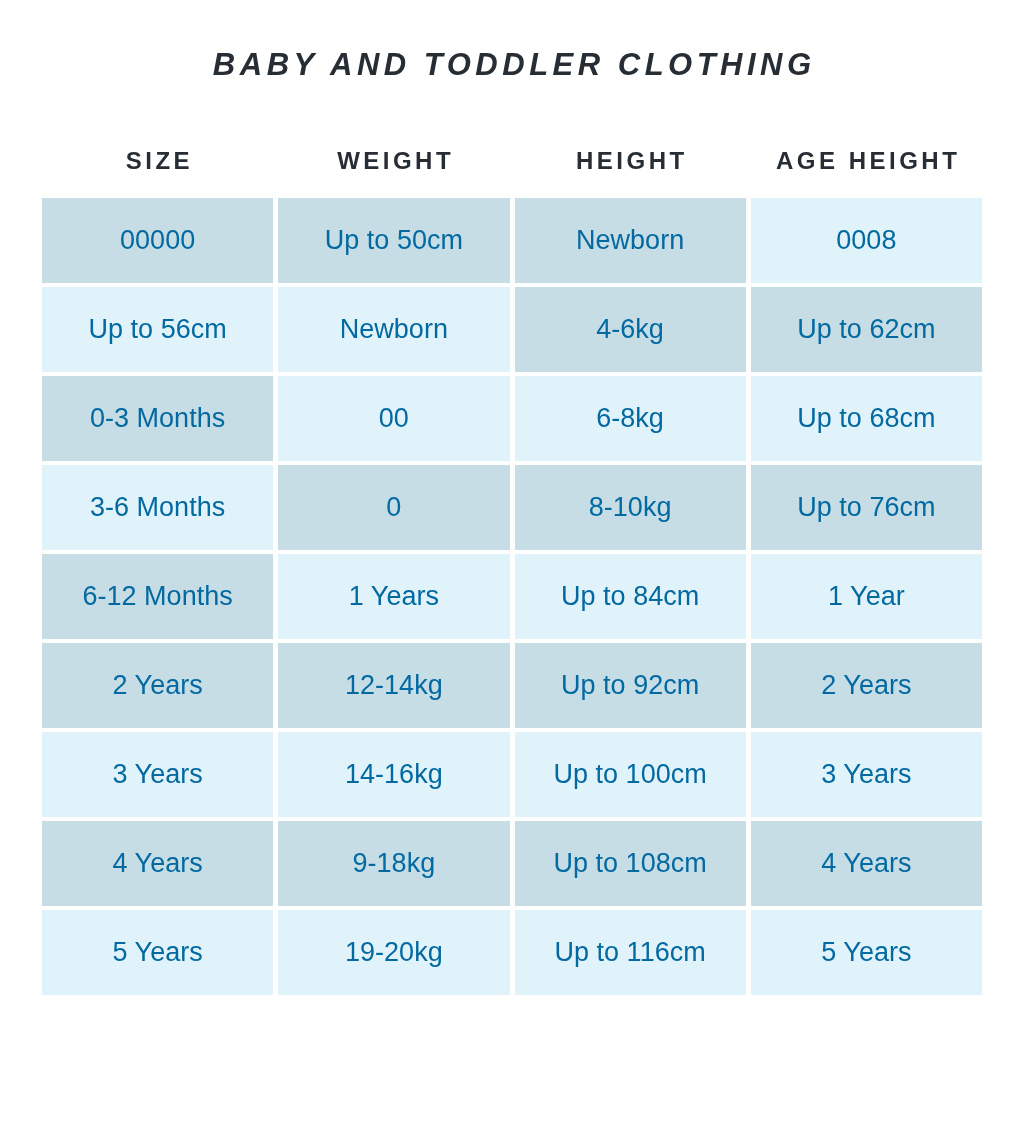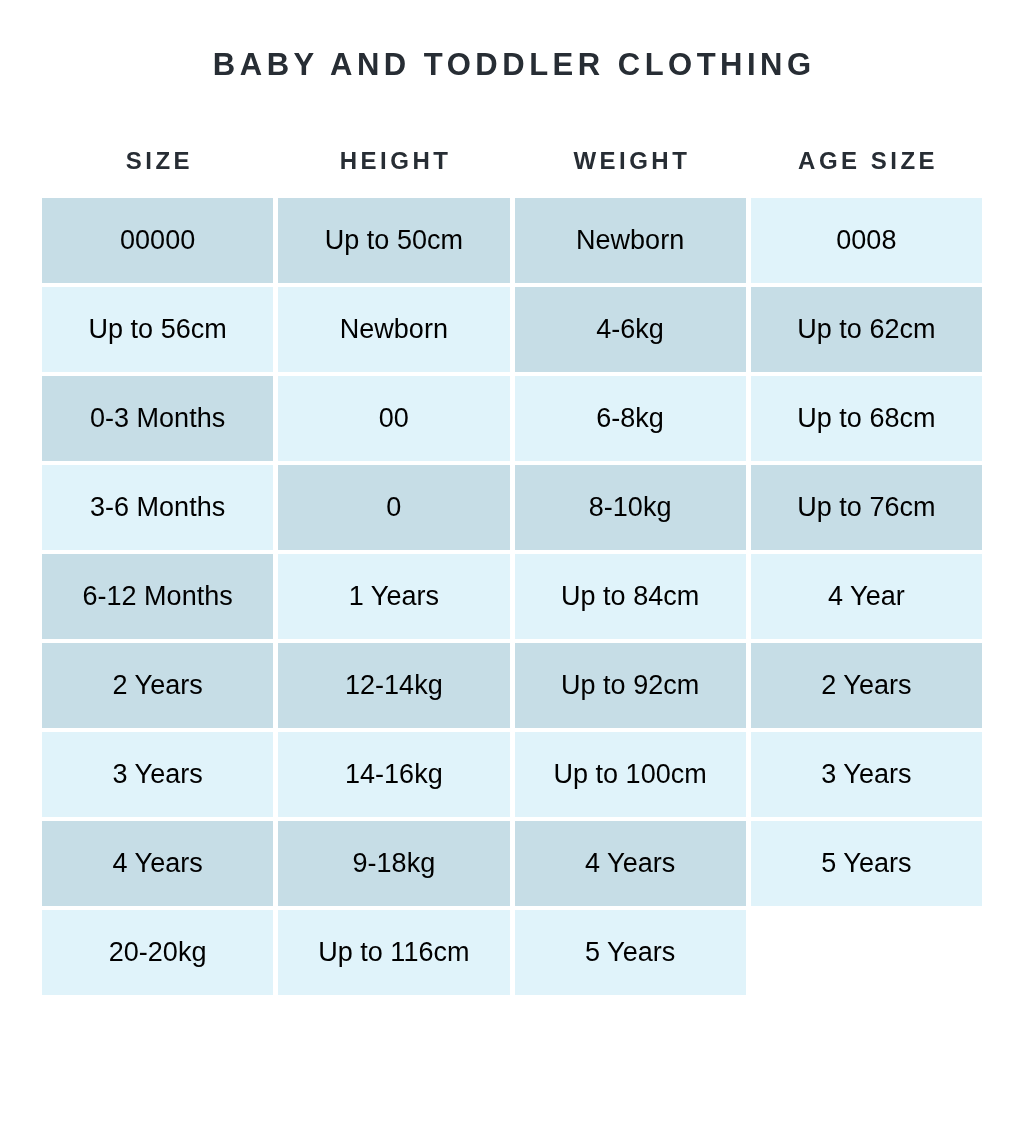--- a/index.html
+++ b/index.html
@@ -22,20 +22,21 @@
     margin: 0;
     padding-top: 46px;
     height: 38px;
     line-height: 38px;
     text-align: center;
     font-size: 31px;
     font-weight: 700;
     letter-spacing: 4.5px;
     color: #272d34;
     text-indent: 4.5px; 
+    font-style: italic;
   }
   .header-row {
     margin: 62px 42px 14px 42px;
     display: grid;
     grid-template-columns: repeat(4, 1fr);
     column-gap: 5px;
   }
   .header-cell {
     height: 30px;
     line-height: 30px;
@@ -53,38 +54,38 @@
     grid-template-columns: repeat(4, 1fr);
     column-gap: 5px;
     row-gap: 4px;
   }
   .cell {
     height: 85px;
     display: flex;
     align-items: center;
     justify-content: center;
     font-size: 27px;
-    color: #000000;
+    color: #0369a1;
     white-space: nowrap;
   }
   .row-dark  { background: #c6dde6; }
   .row-light { background: #e0f3fa; }
 </style>
 </head>
 <body>
 
 <div class="page">
 
   <h1 class="chart-title">BABY AND TODDLER CLOTHING</h1>
 
   <div class="header-row">
     <div class="header-cell">SIZE</div>
+    <div class="header-cell">WEIGHT</div>
     <div class="header-cell">HEIGHT</div>
-    <div class="header-cell">WEIGHT</div>
-    <div class="header-cell">AGE SIZE</div>
+    <div class="header-cell">AGE HEIGHT</div>
   </div>
 
   <div class="size-table" id="size-table">
       <div class="cell row-dark">00000</div>
       <div class="cell row-dark">Up to 50cm</div>
       <div class="cell row-dark">Newborn</div>
       <div class="cell row-light">0008</div>
       <div class="cell row-light">Up to 56cm</div>
       <div class="cell row-light">Newborn</div>
       <div class="cell row-dark">4-6kg</div>
@@ -93,31 +94,32 @@
       <div class="cell row-light">00</div>
       <div class="cell row-light">6-8kg</div>
       <div class="cell row-light">Up to 68cm</div>
       <div class="cell row-light">3-6 Months</div>
       <div class="cell row-dark">0</div>
       <div class="cell row-dark">8-10kg</div>
       <div class="cell row-dark">Up to 76cm</div>
       <div class="cell row-dark">6-12 Months</div>
       <div class="cell row-light">1 Years</div>
       <div class="cell row-light">Up to 84cm</div>
-      <div class="cell row-light">4 Year</div>
+      <div class="cell row-light">1 Year</div>
       <div class="cell row-dark">2 Years</div>
       <div class="cell row-dark">12-14kg</div>
       <div class="cell row-dark">Up to 92cm</div>
       <div class="cell row-dark">2 Years</div>
       <div class="cell row-light">3 Years</div>
       <div class="cell row-light">14-16kg</div>
       <div class="cell row-light">Up to 100cm</div>
       <div class="cell row-light">3 Years</div>
       <div class="cell row-dark">4 Years</div>
       <div class="cell row-dark">9-18kg</div>
+      <div class="cell row-dark">Up to 108cm</div>
       <div class="cell row-dark">4 Years</div>
       <div class="cell row-light">5 Years</div>
-      <div class="cell row-light">20-20kg</div>
+      <div class="cell row-light">19-20kg</div>
       <div class="cell row-light">Up to 116cm</div>
       <div class="cell row-light">5 Years</div>
     </div>
 
 </div>
 
 </body></html>

